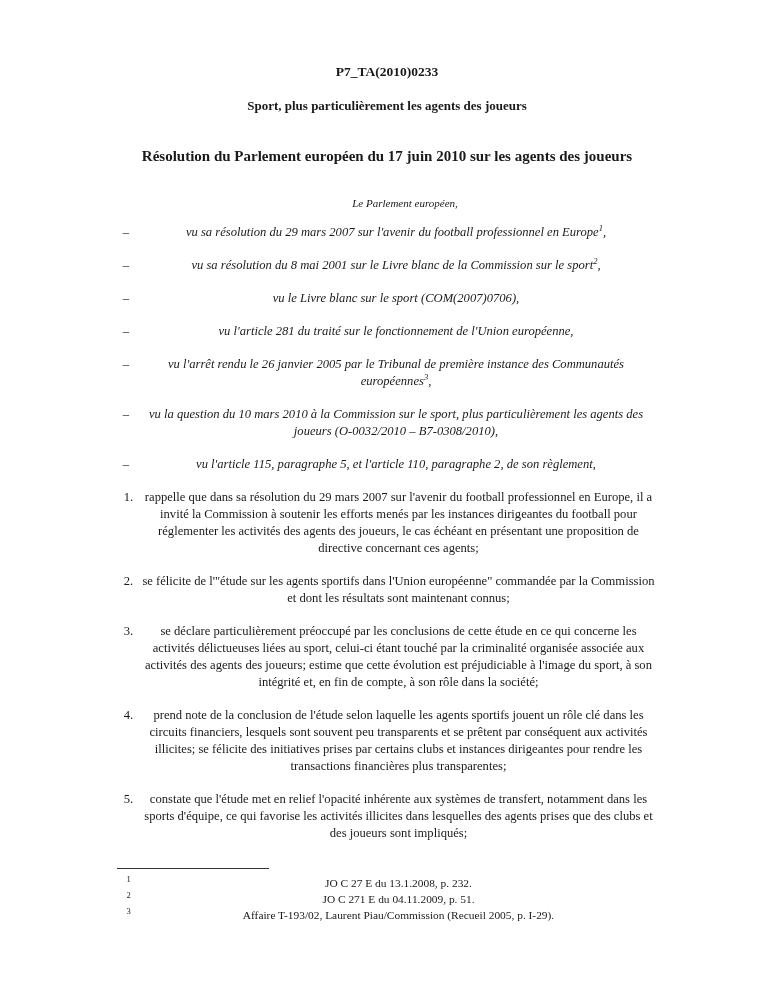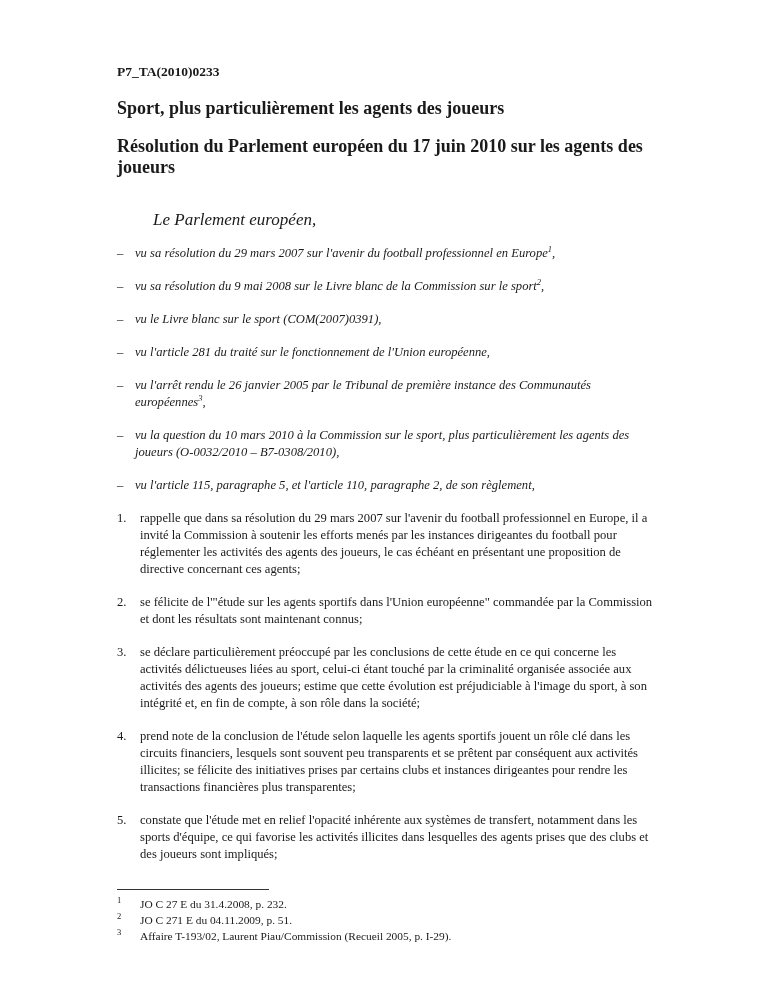--- a/index.html
+++ b/index.html
@@ -12,39 +12,40 @@
     background: #ffffff;
     font-family: "Liberation Serif", "DejaVu Serif", serif;
     color: #1a1a1a;
     overflow: hidden;
   }
   .content {
     position: absolute;
     left: 117px;
     top: 64px;
     width: 540px;
+    text-align: center;
   }
   .doc-number {
     font-weight: bold;
     font-size: 13.5px;
     margin-bottom: 18px;
   }
   .doc-title {
     font-weight: bold;
-    font-size: 18px;
-    margin-bottom: 17px;
+    font-size: 13px;
+    margin-bottom: 34px;
   }
   .doc-subtitle {
     font-weight: bold;
-    font-size: 18px;
+    font-size: 15px;
     margin-bottom: 32px;
   }
   .preamble-intro {
     font-style: italic;
-    font-size: 17px;
+    font-size: 11px;
     margin-bottom: 15px;
     margin-left: 36px;
   }
   .citation, .para, .footnote {
     font-size: 12.6px;
     line-height: 1.35;
   }
   .citation { display: flex; margin-bottom: 16px; }
   .citation .marker { width: 18px; flex: 0 0 18px; }
   .citation .ctext { flex: 1; font-style: italic; }
@@ -82,25 +83,25 @@
     <div class="doc-title">Sport, plus particulièrement les agents des joueurs</div>
     <div class="doc-subtitle">Résolution du Parlement européen du 17 juin 2010 sur les agents des joueurs</div>
     <div class="preamble-intro">Le Parlement européen,</div>
 
     <div class="citation">
       <span class="marker">–</span>
       <span class="ctext"><span>vu sa résolution du 29 mars 2007 sur l'avenir du football professionnel en Europe</span><sup class="fn-ref">1</sup><span>,</span></span>
     </div>
     <div class="citation">
       <span class="marker">–</span>
-      <span class="ctext"><span>vu sa résolution du 9 mai 2008 sur le Livre blanc de la Commission sur le sport</span><sup class="fn-ref">2</sup><span>,</span></span>
+      <span class="ctext"><span>vu sa résolution du 8 mai 2001 sur le Livre blanc de la Commission sur le sport</span><sup class="fn-ref">2</sup><span>,</span></span>
     </div>
     <div class="citation">
       <span class="marker">–</span>
-      <span class="ctext"><span>vu le Livre blanc sur le sport (COM(2007)0391),</span></span>
+      <span class="ctext"><span>vu le Livre blanc sur le sport (COM(2007)0706),</span></span>
     </div>
     <div class="citation">
       <span class="marker">–</span>
       <span class="ctext"><span>vu l'article 281 du traité sur le fonctionnement de l'Union européenne,</span></span>
     </div>
     <div class="citation">
       <span class="marker">–</span>
       <span class="ctext"><span>vu l'arrêt rendu le 26 janvier 2005 par le Tribunal de première instance des Communautés européennes</span><sup class="fn-ref">3</sup><span>,</span></span>
     </div>
     <div class="citation">
@@ -130,21 +131,21 @@
     </div>
     <div class="para">
       <span class="num">5.</span>
       <span class="ptext">constate que l'étude met en relief l'opacité inhérente aux systèmes de transfert, notamment dans les sports d'équipe, ce qui favorise les activités illicites dans lesquelles des agents prises que des clubs et des joueurs sont impliqués;</span>
     </div>
 
     <div class="footnotes">
       <div class="fn-rule"></div>
       <div class="footnote">
         <span class="fn-num">1</span>
-        <span class="fn-text">JO C 27 E du 31.4.2008, p. 232.</span>
+        <span class="fn-text">JO C 27 E du 13.1.2008, p. 232.</span>
       </div>
       <div class="footnote">
         <span class="fn-num">2</span>
         <span class="fn-text">JO C 271 E du 04.11.2009, p. 51.</span>
       </div>
       <div class="footnote">
         <span class="fn-num">3</span>
         <span class="fn-text">Affaire T-193/02, Laurent Piau/Commission (Recueil 2005, p. I-29).</span>
       </div>
     </div>

